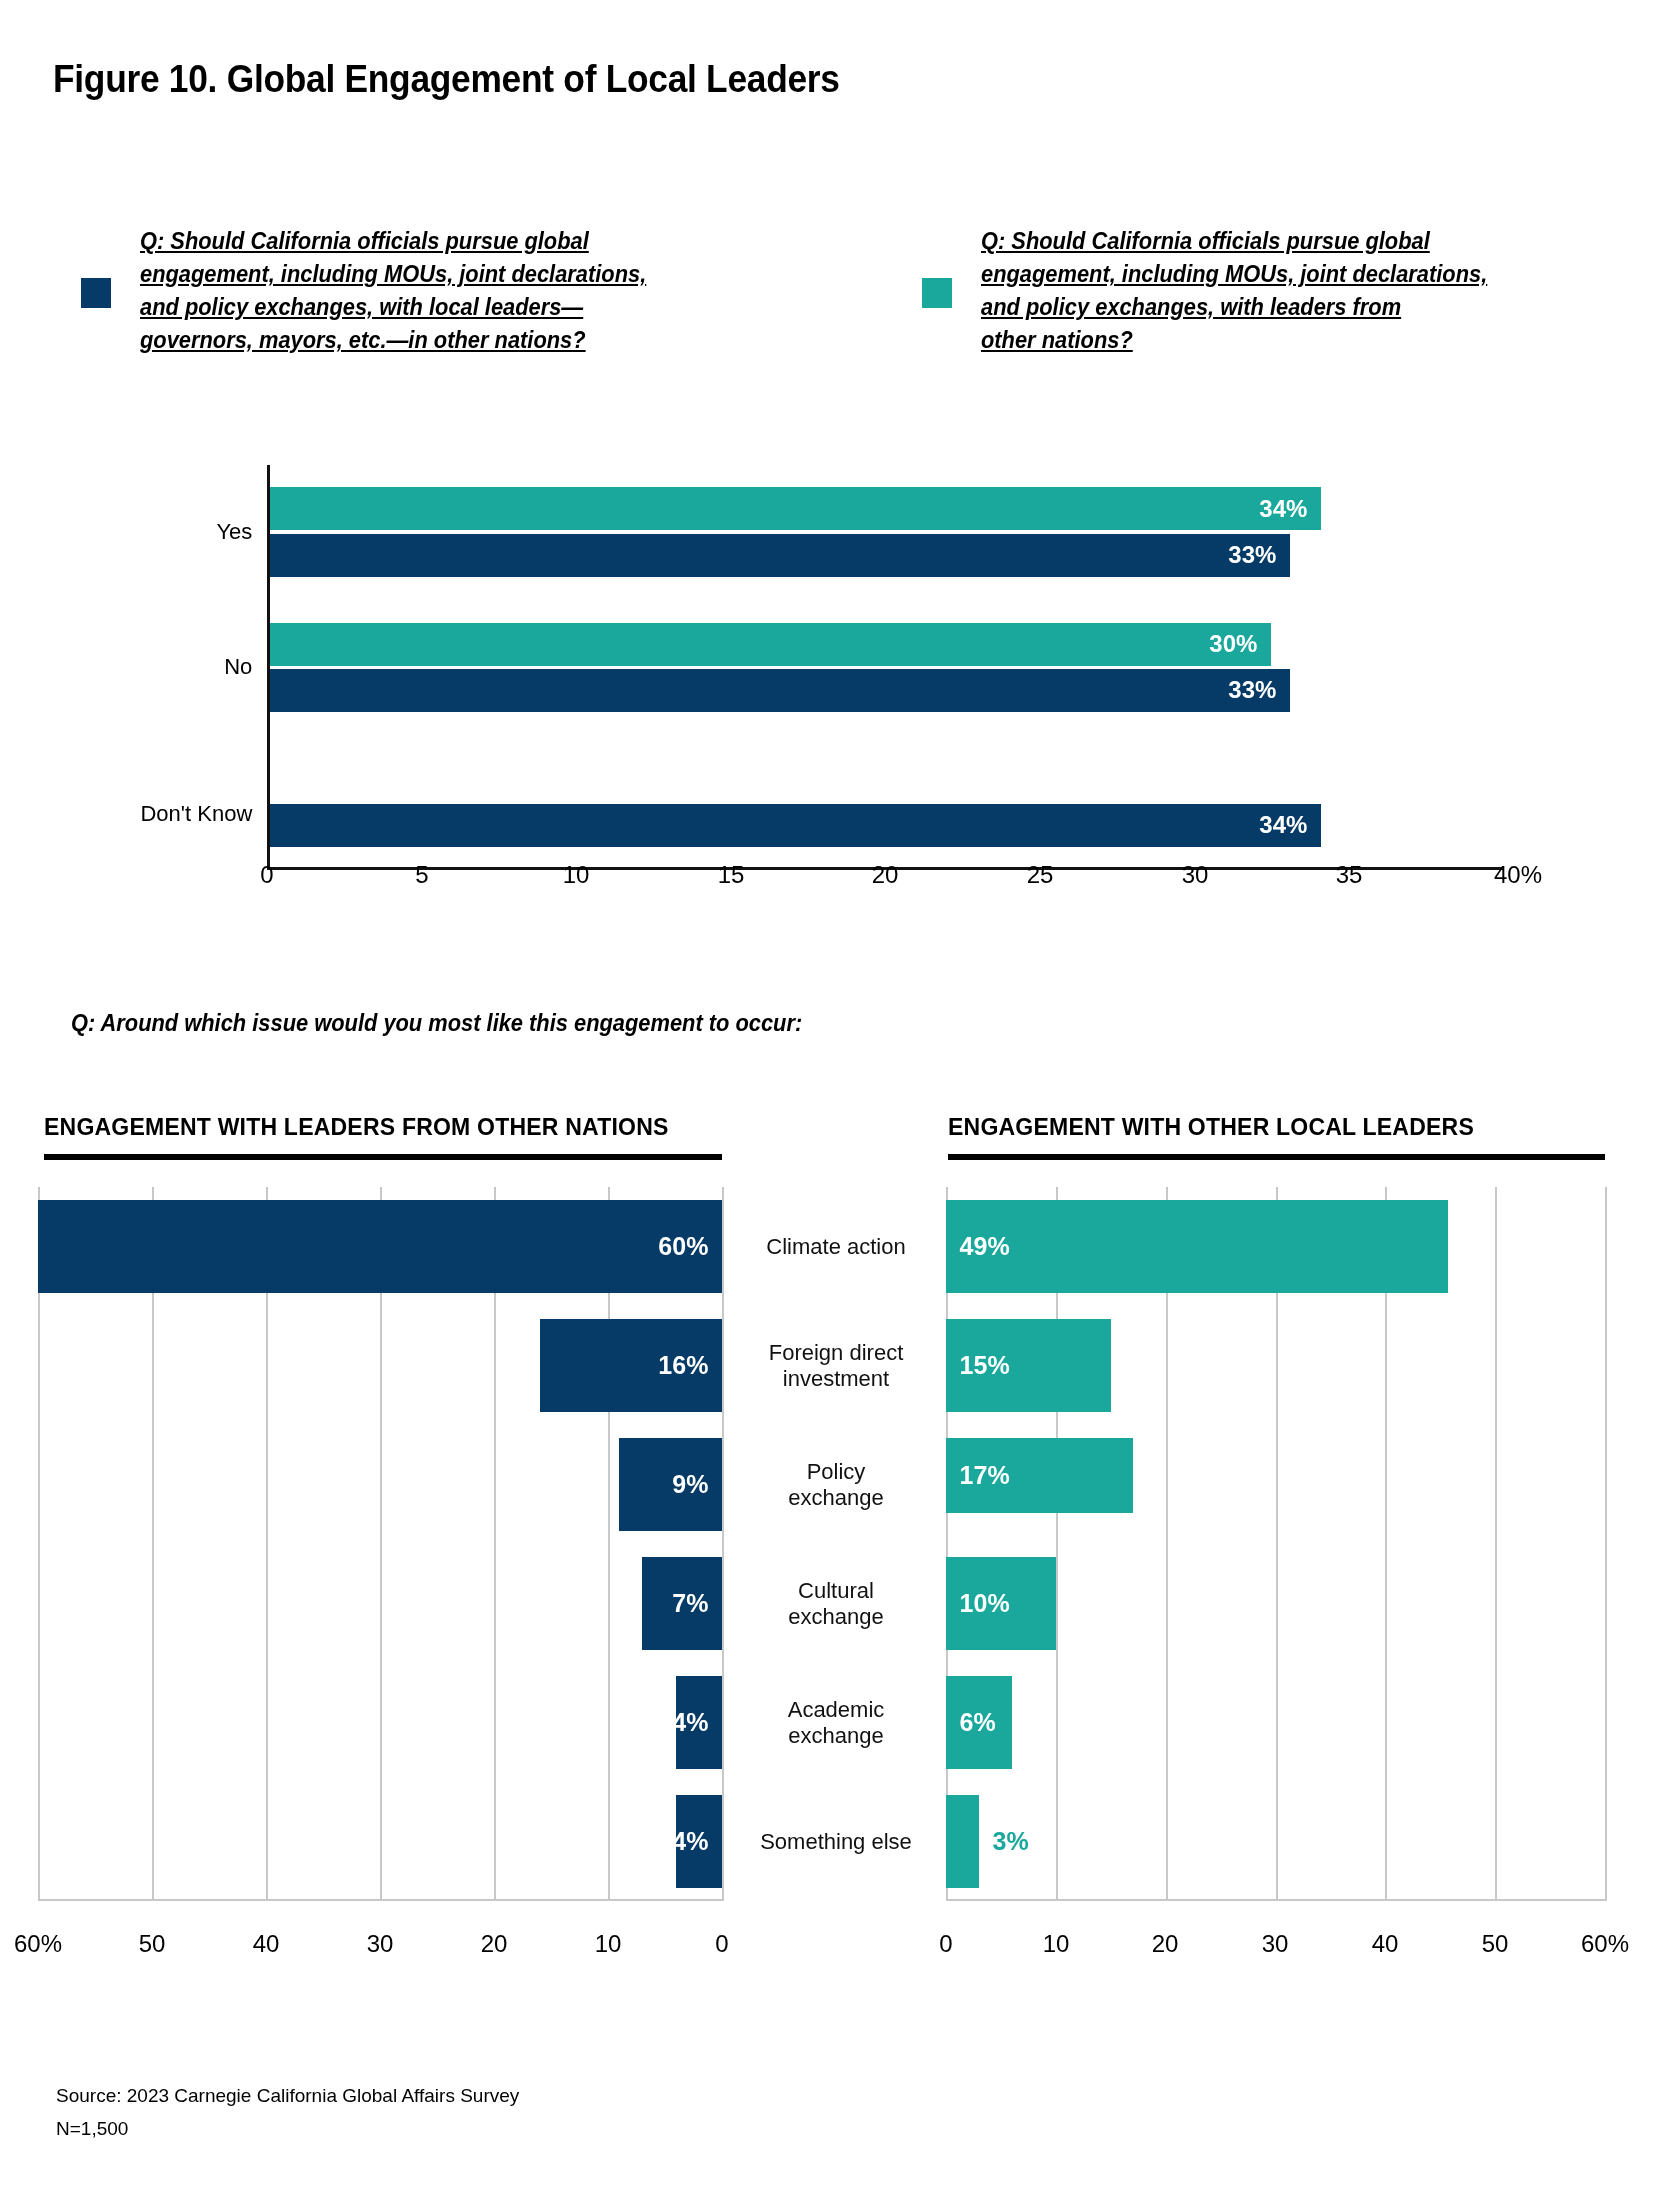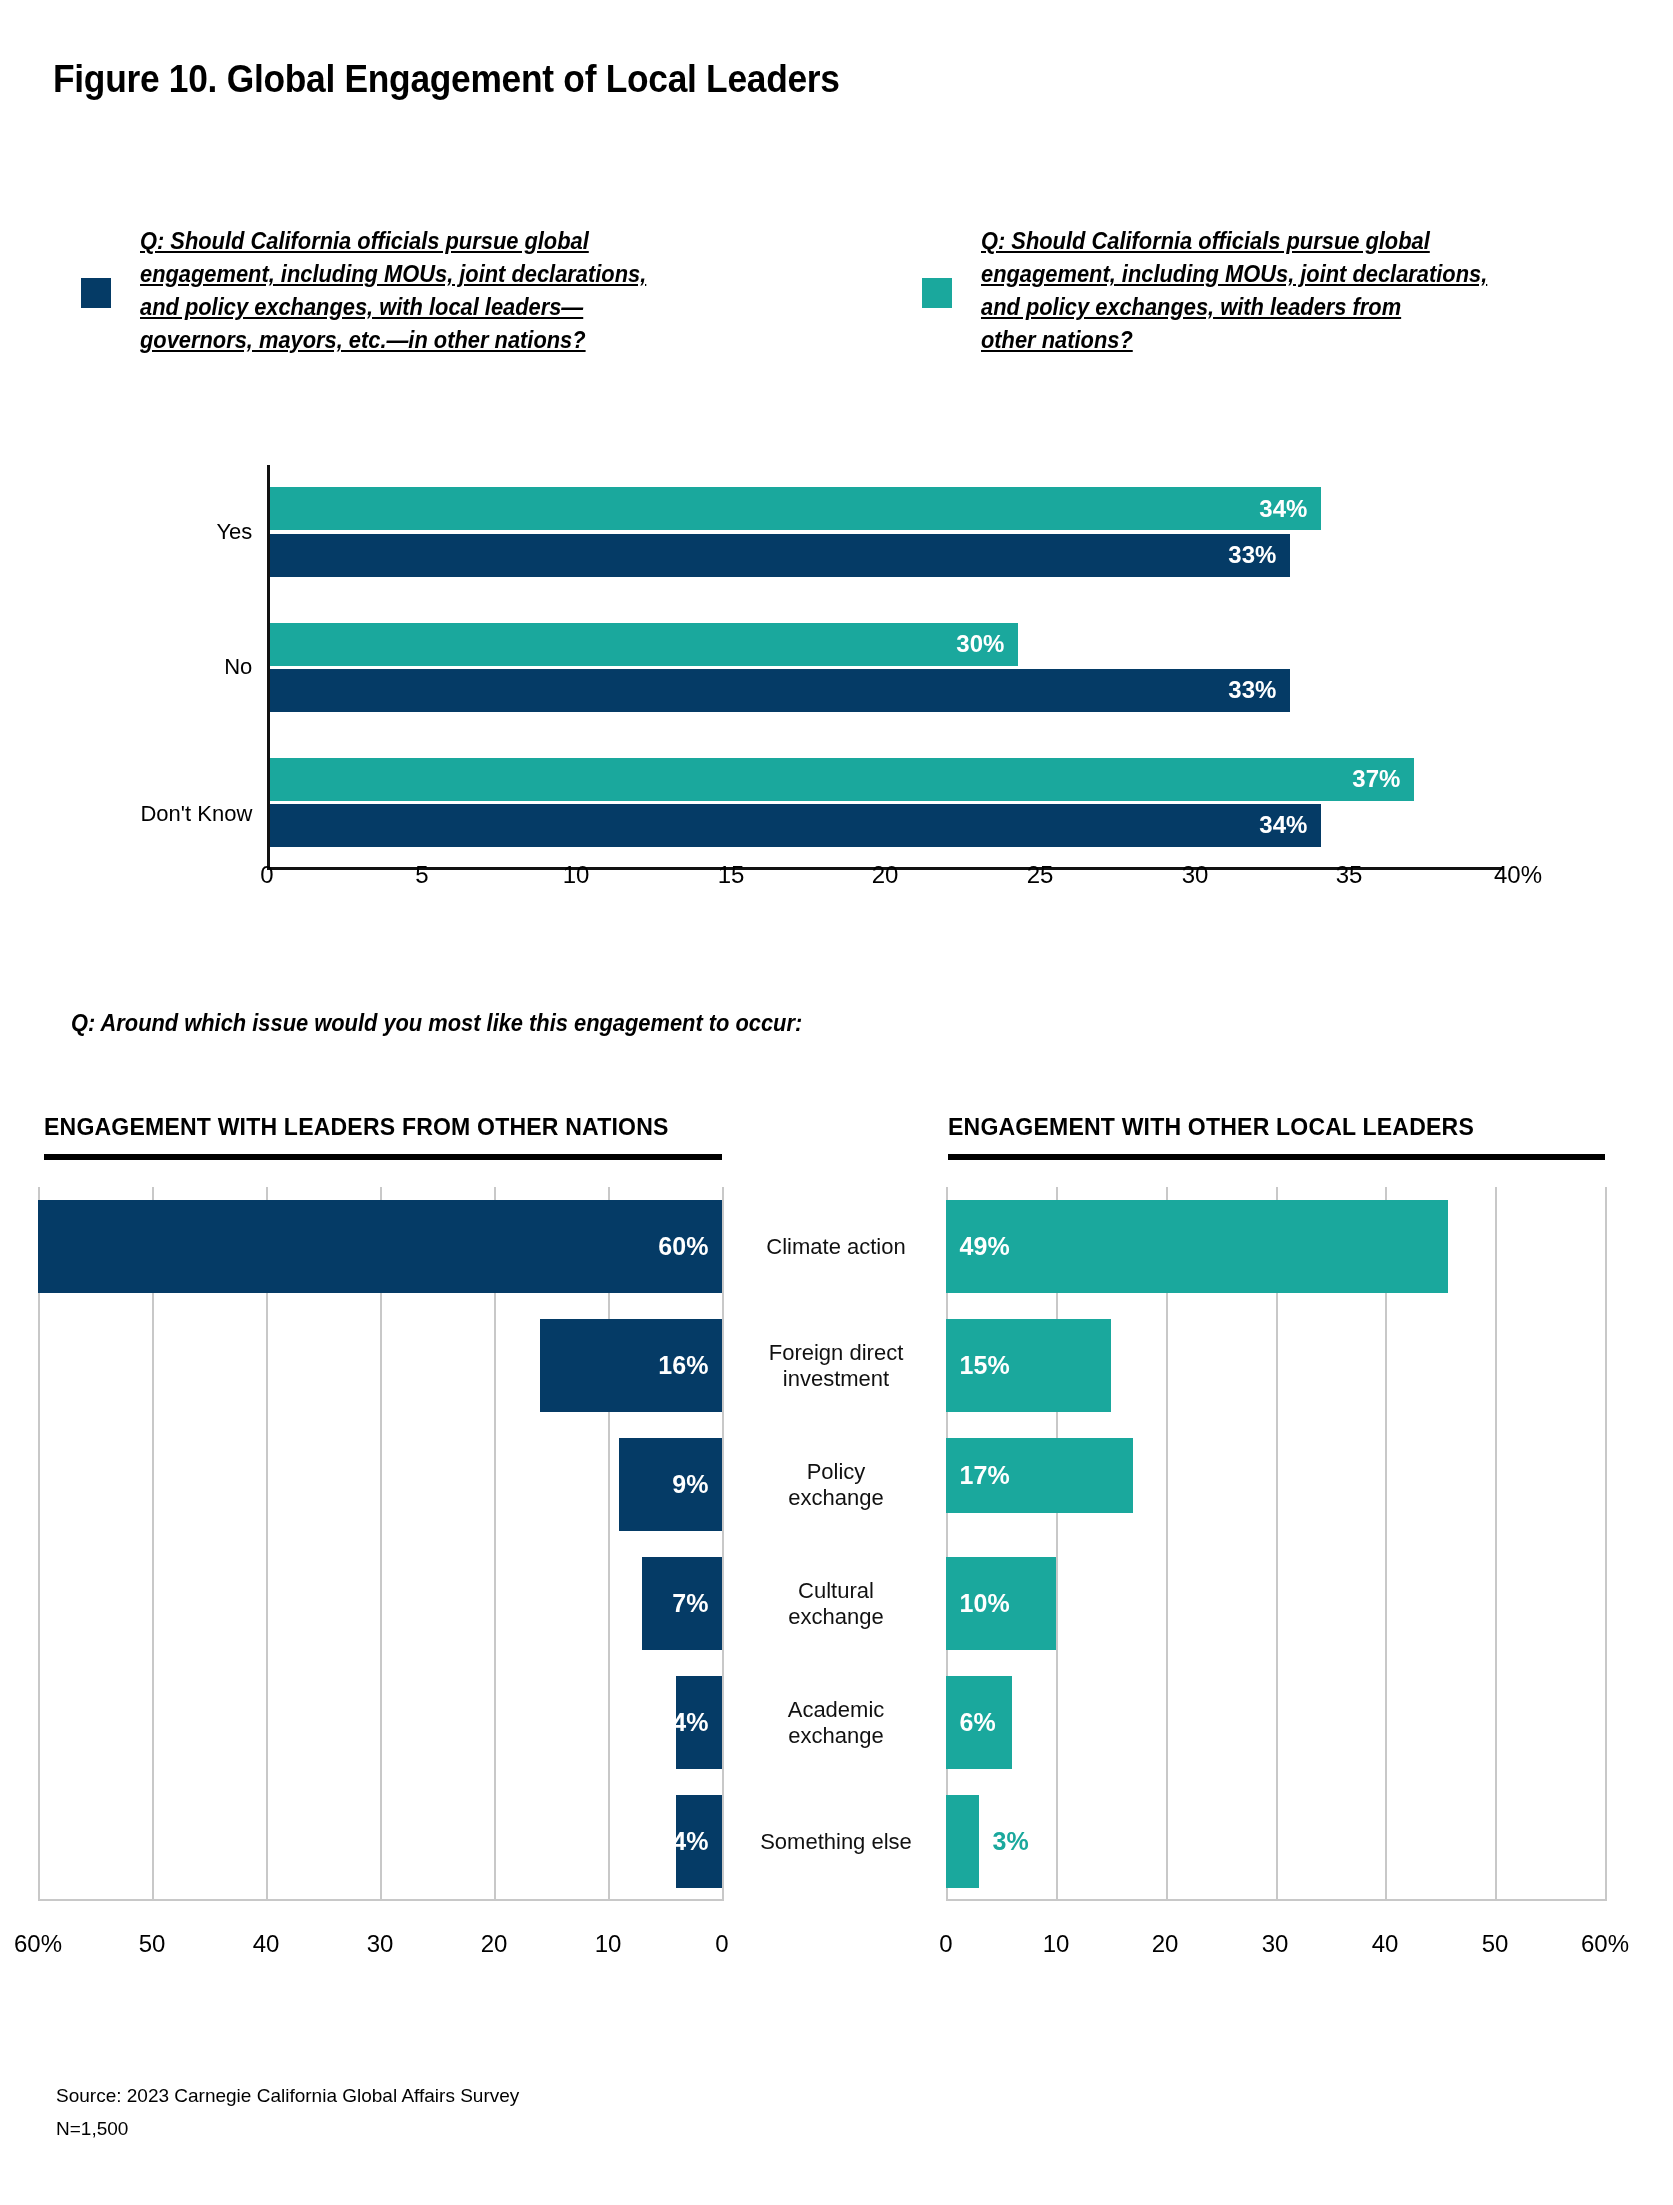--- a/index.html
+++ b/index.html
@@ -147,30 +147,27 @@
   <div id="chart1">
     <div id="c1-plot">
         <div class="c1-catlabel" style="top: 54px;">Yes</div>
         <div class="c1-bar" style="top: 22.6px; width: 1051px; background: rgb(26, 168, 157);">
           <span class="val">34%</span>
         </div>
         <div class="c1-bar" style="top: 69px; width: 1020px; background: rgb(5, 59, 102);">
           <span class="val">33%</span>
         </div>
         <div class="c1-catlabel" style="top: 189px;">No</div>
-        <div class="c1-bar" style="top: 158px; width: 748px; background: rgb(26, 168, 157);">
+        <div class="c1-bar" style="top: 158px; width: 1001px; background: rgb(26, 168, 157);">
           <span class="val">30%</span>
         </div>
         <div class="c1-bar" style="top: 204px; width: 1020px; background: rgb(5, 59, 102);">
           <span class="val">33%</span>
         </div>
         <div class="c1-catlabel" style="top: 336px;">Don't Know</div>
-        <div class="c1-bar" style="top: 293px; width: 1144px; background: rgb(26, 168, 157);">
-          <span class="val">37%</span>
-        </div>
         <div class="c1-bar" style="top: 339px; width: 1051px; background: rgb(5, 59, 102);">
           <span class="val">34%</span>
         </div>
       </div>
   <div class="c1-tick" style="left: 267px;">0</div>
       <div class="c1-tick" style="left: 422px;">5</div>
       <div class="c1-tick" style="left: 576px;">10</div>
       <div class="c1-tick" style="left: 731px;">15</div>
       <div class="c1-tick" style="left: 885px;">20</div>
       <div class="c1-tick" style="left: 1040px;">25</div>

